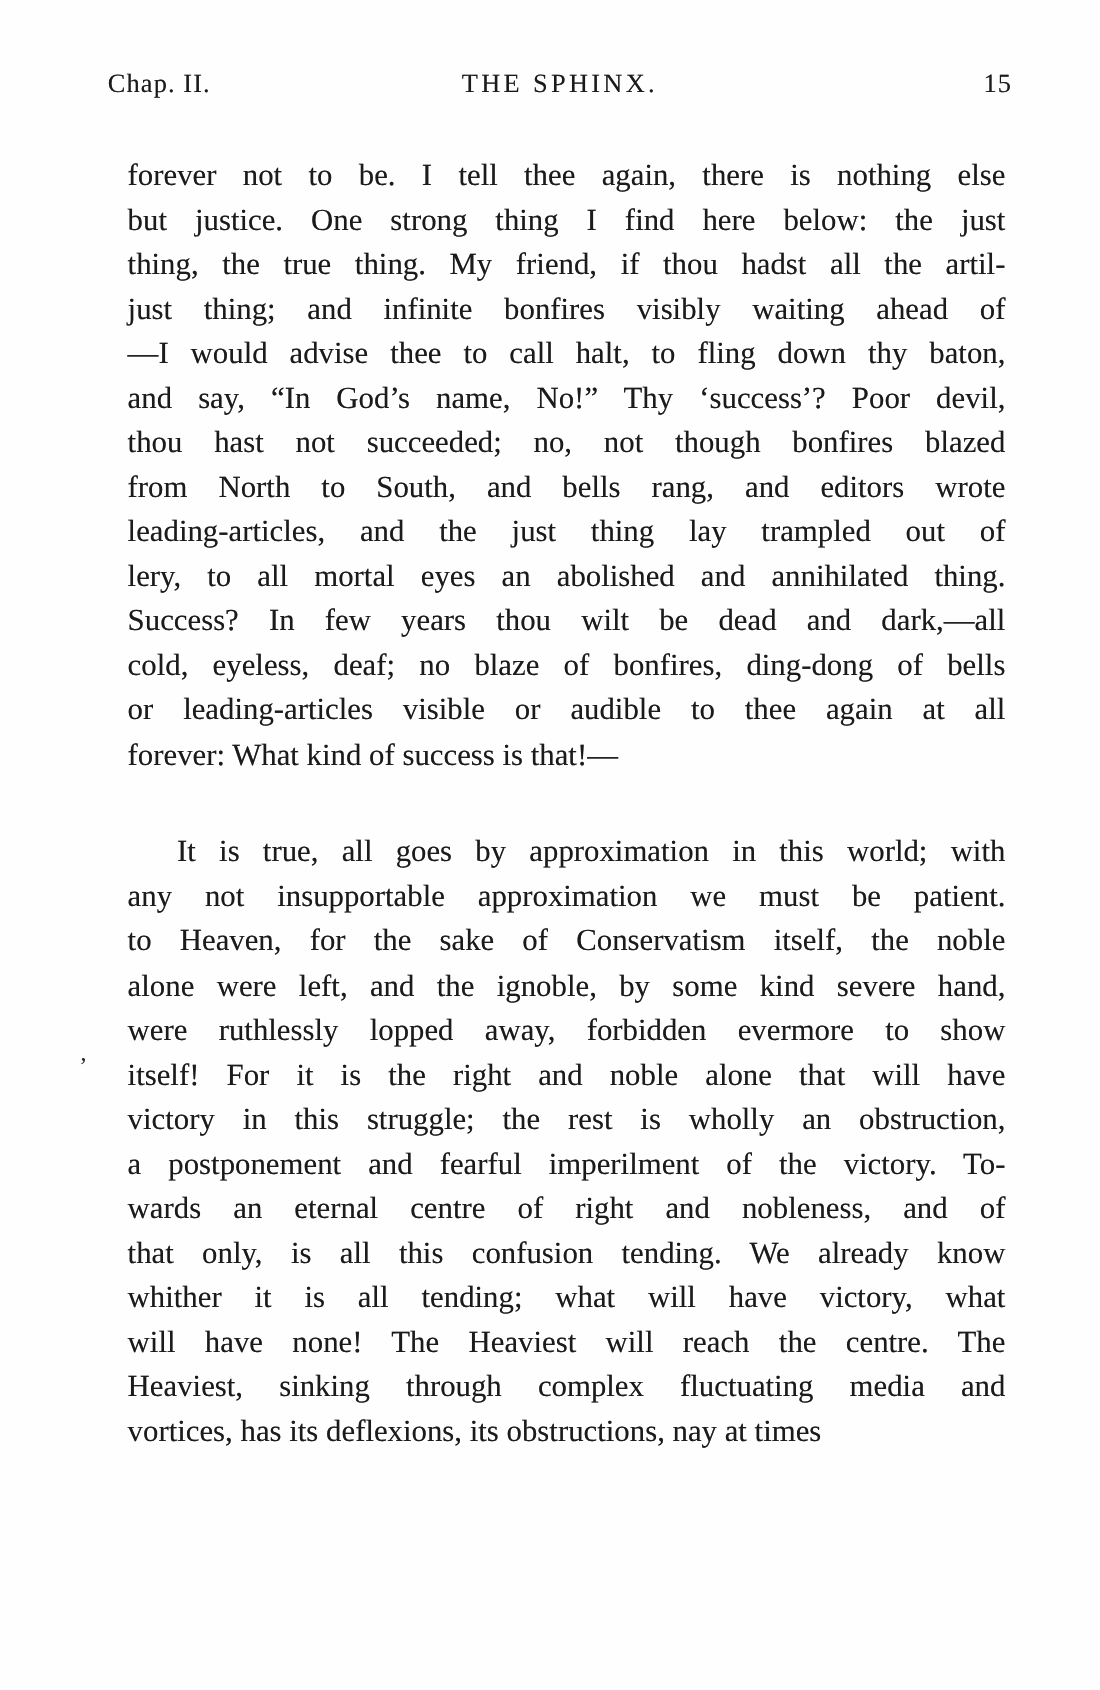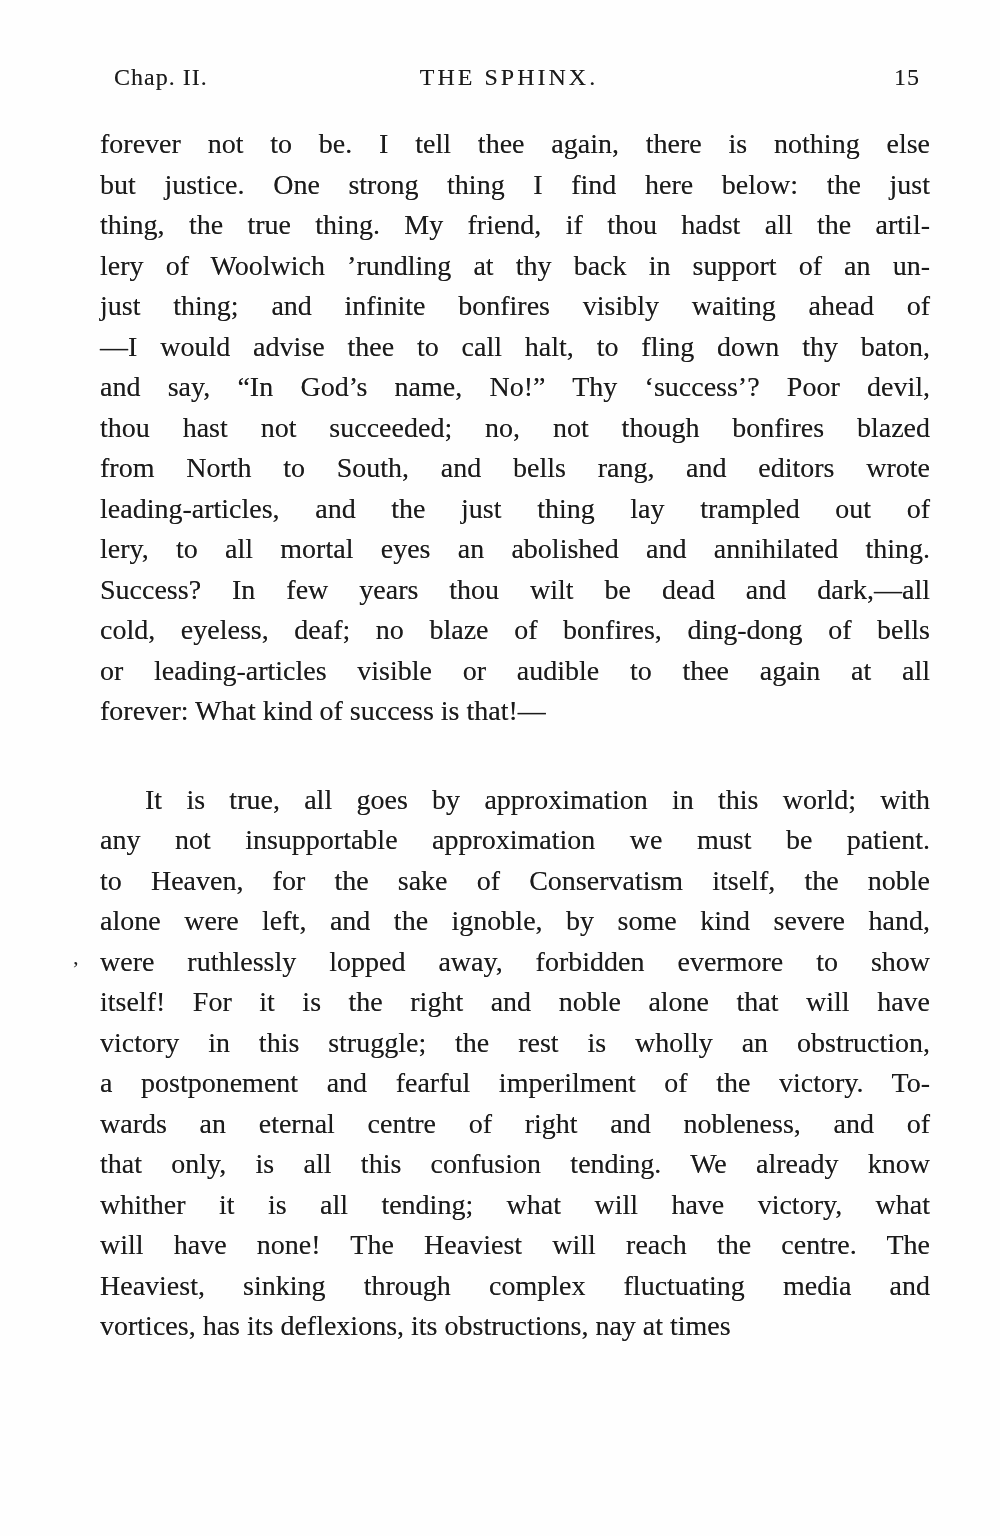--- a/index.html
+++ b/index.html
@@ -23,38 +23,37 @@
     width: 822px;
     display: grid;
     grid-template-columns: 1fr auto 1fr;
     align-items: baseline;
     font-size: 24px;
     text-shadow: 0 0 0.6px rgba(0,0,0,0.45);
   }
   .header .chapter {
     justify-self: start;
     letter-spacing: 1px;
-    margin-left: 16px;
   }
   .header .title {
     justify-self: center;
     letter-spacing: 3px;
   }
   .header .pagenum {
     justify-self: end;
     letter-spacing: 1px;
     margin-left: 26px;
   }
   .body-text {
     position: absolute;
     top: 124px;
     left: 100px;
     width: 830px;
   }
-  .paragraph { margin: 0; }
+  .paragraph { margin: 16px; }
   .paragraph + .paragraph { margin-top: 48px; }
   .line {
     font-size: 28px;
     line-height: 40.5px;
     text-align: justify;
     text-align-last: justify;
     text-shadow: 0 0 0.6px rgba(0,0,0,0.5);
     white-space: normal;
   }
   .line.last {
@@ -82,21 +81,20 @@
     <span class="pagenum">15</span>
   </div>
 
   <span class="margin-mark">ʼ</span>
 
   <div class="body-text">
       <div class="paragraph">
         <div class="line">forever not to be.  I tell thee again, there is nothing else</div>
         <div class="line">but justice.  One strong thing I find here below: the just</div>
         <div class="line">thing, the true thing.  My friend, if thou hadst all the artil-</div>
-        <div class="line">lery of Woolwich ’rundling at thy back in support of an un-</div>
         <div class="line">just thing; and infinite bonfires visibly waiting ahead of</div>
         <div class="line">—I would advise thee to call halt, to fling down thy baton,</div>
         <div class="line">and say, “In God’s name, No!”  Thy ‘success’?  Poor devil,</div>
         <div class="line">thou hast not succeeded; no, not though bonfires blazed</div>
         <div class="line">from North to South, and bells rang, and editors wrote</div>
         <div class="line">leading-articles, and the just thing lay trampled out of</div>
         <div class="line">lery, to all mortal eyes an abolished and annihilated thing.</div>
         <div class="line">Success?  In few years thou wilt be dead and dark,—all</div>
         <div class="line">cold, eyeless, deaf; no blaze of bonfires, ding-dong of bells</div>
         <div class="line">or leading-articles visible or audible to thee again at all</div>

